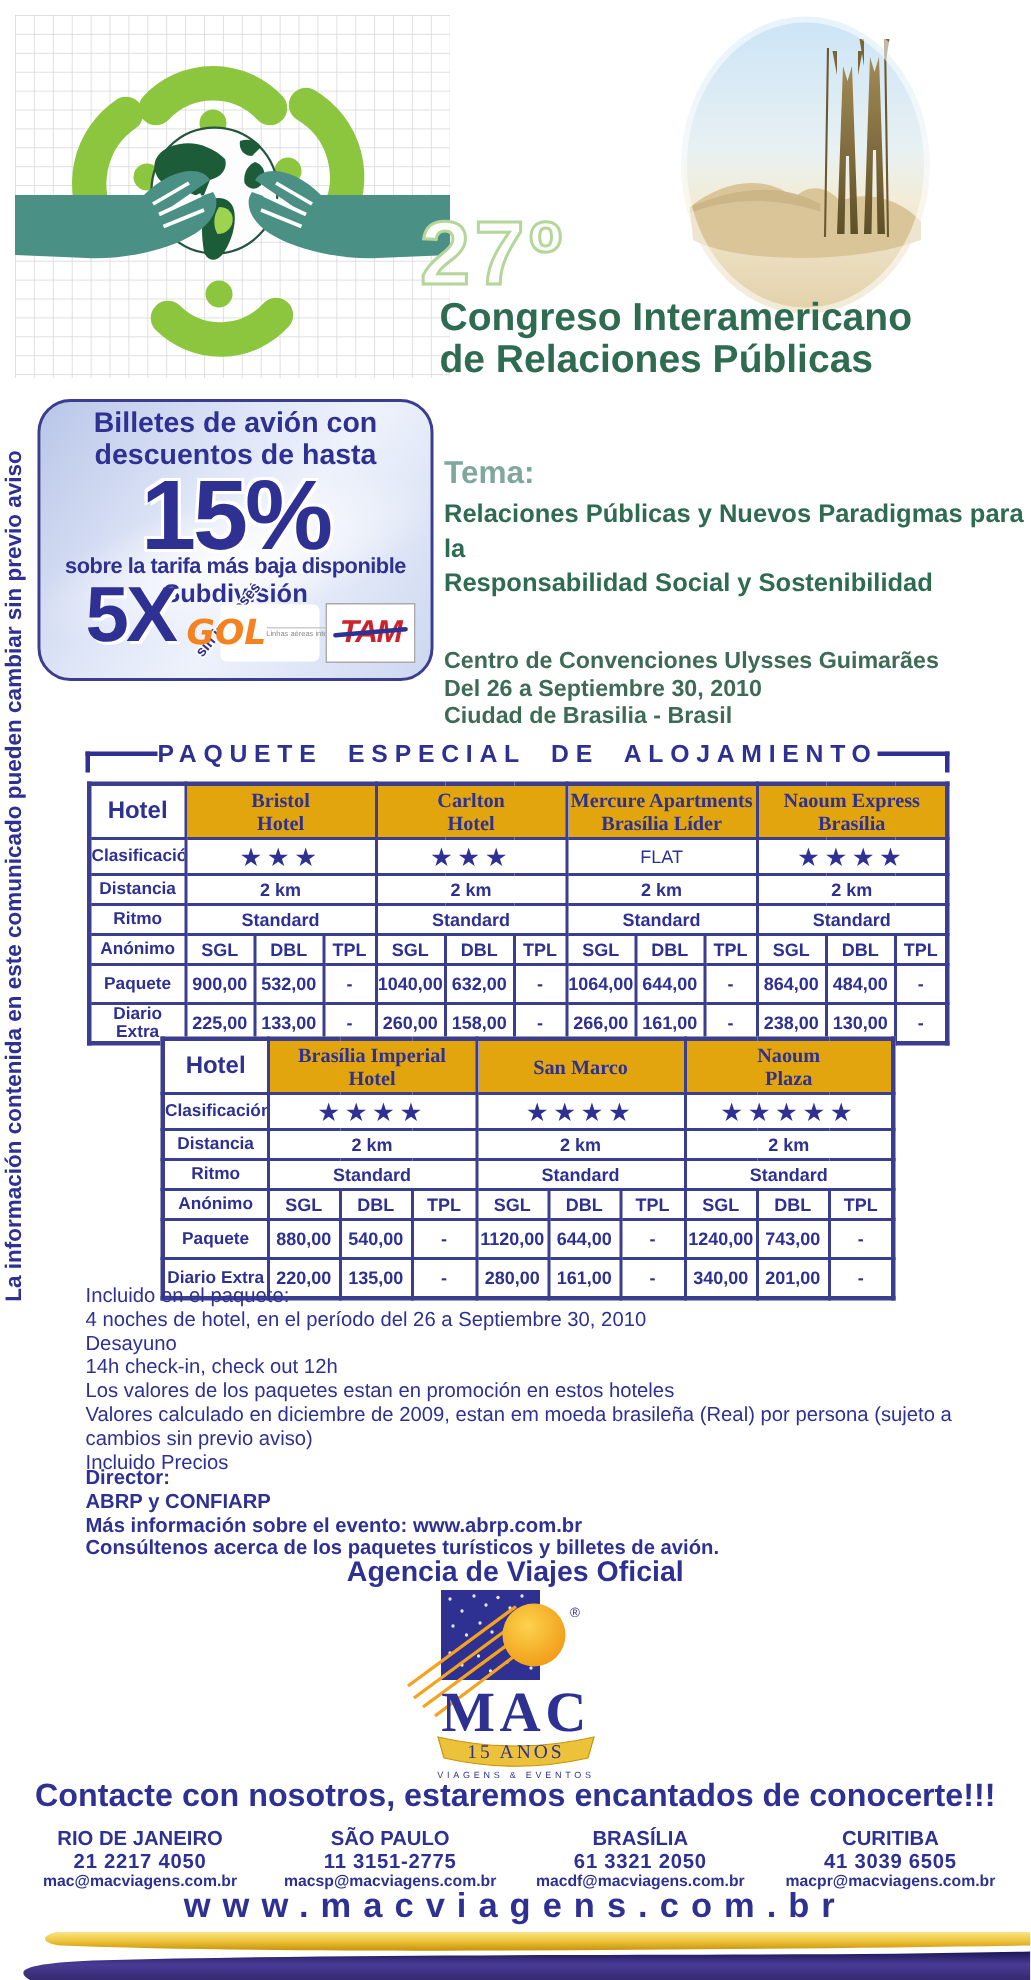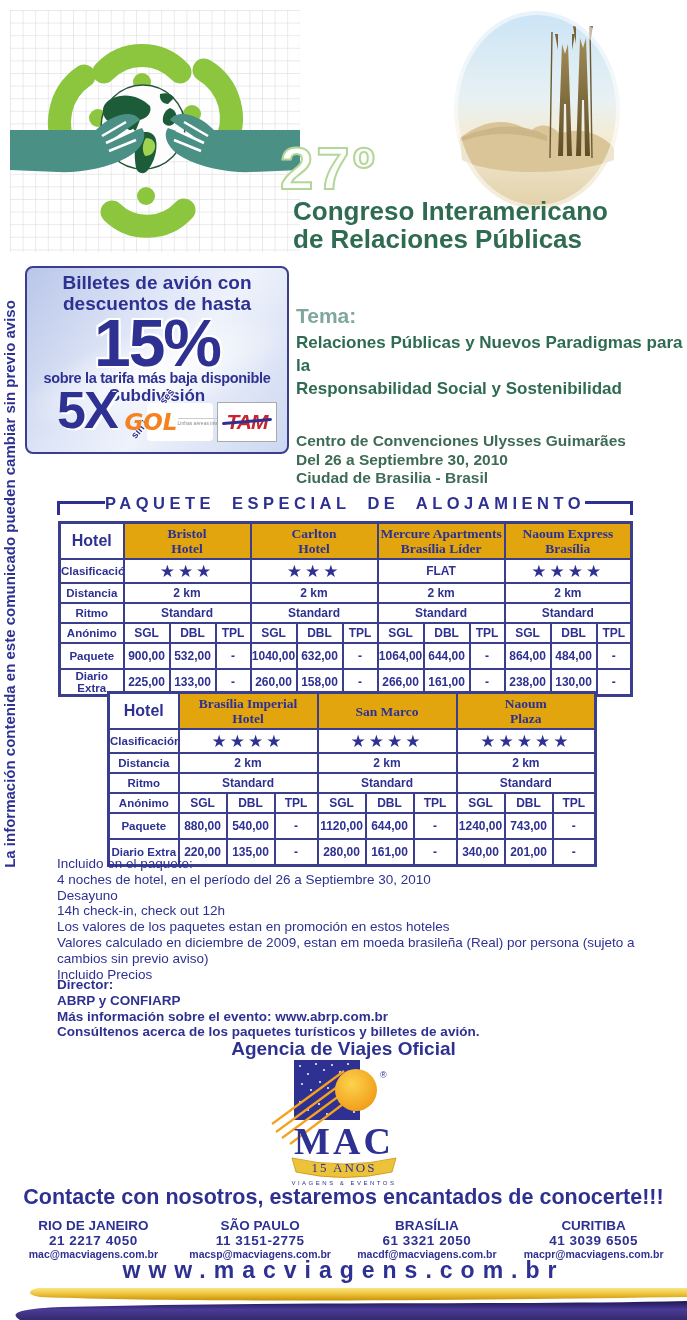--- a/index.html
+++ b/index.html
@@ -18,21 +18,21 @@
   .logo-grid{position:absolute;left:10px;top:10px;width:290px;height:242px}
   .oval-photo{position:absolute;left:452px;top:8px;width:170px;height:204px}
 
   .edition{position:absolute;left:280px;top:134px;font-size:60px;font-weight:bold;
     color:#fdfefc;-webkit-text-stroke:2px #b5d69a;letter-spacing:3px}
   .main-title{position:absolute;left:293px;top:197px;font-size:26px;line-height:28px;
     font-weight:bold;color:var(--green-dark)}
 
   
   .discount-box{position:absolute;left:25px;top:266px;width:260px;height:184px;
-    border:2px solid var(--border);border-radius:8px;overflow:hidden;text-align:center;color:var(--navy);
+    border:2px solid var(--border);border-radius:22px;overflow:hidden;text-align:center;color:var(--navy);
     background:linear-gradient(125deg,#b9c6e8 0%,#dfe6f7 38%,#eef2fb 58%,#ccd7f0 100%)}
   .d-plane{position:absolute;width:320px;height:100px;left:-30px;top:55px;transform:rotate(-16deg);
     background:radial-gradient(ellipse at 50% 50%,rgba(255,255,255,.95),rgba(255,255,255,0) 62%)}
   .d-intro{position:relative;margin-top:4px;font-size:19px;line-height:21px;font-weight:bold}
   .d-percent{position:relative;font-size:66px;line-height:58px;font-weight:bold;letter-spacing:-2px;margin-top:0;
     text-shadow:2px 2px 0 #fff,-2px -2px 0 #fff,2px -2px 0 #fff,-2px 2px 0 #fff}
   .d-fare{position:relative;font-size:14.5px;font-weight:bold;margin-top:-2px;letter-spacing:-.3px}
   .d-sub{position:relative;font-size:17px;font-weight:bold}
   .d-5x{position:absolute;left:30px;top:116px;font-size:52px;line-height:52px;font-weight:bold;
     text-shadow:2px 2px 0 #fff;letter-spacing:-2px}
@@ -68,21 +68,21 @@
     border:3px solid var(--border)}
   .t1{left:58px;top:521px;width:572px}
   .t2{left:107px;top:691px;width:488px}
   .hotel-table th,.hotel-table td{border:2px solid var(--border);padding:0;text-align:center;
     vertical-align:middle;color:var(--navy);overflow:hidden}
   .lbl{font-size:11.5px;font-weight:bold}
   .hotel-lbl{font-size:16px}
   .gold{background:var(--gold);font-family:"Liberation Serif",serif;font-size:13.5px;font-weight:bold;
     line-height:15px;white-space:pre-line}
   .stars{font-size:17px;letter-spacing:3px}
-  .flat{font-size:12px;font-weight:bold}
+  .flat{font-size:12px;font-weight:normal}
   .val{font-size:12px;font-weight:bold}
   .r-hotel th{height:34px}
   .r-clas td{height:22px}
   .r-dist td,.r-dist th{height:18px}
   .r-ritmo td,.r-ritmo th{height:18px}
   .r-anon td,.r-anon th{height:18px}
   .r-paq td,.r-paq th{height:24px}
   .r-diario td,.r-diario th{height:24px}
 
   

